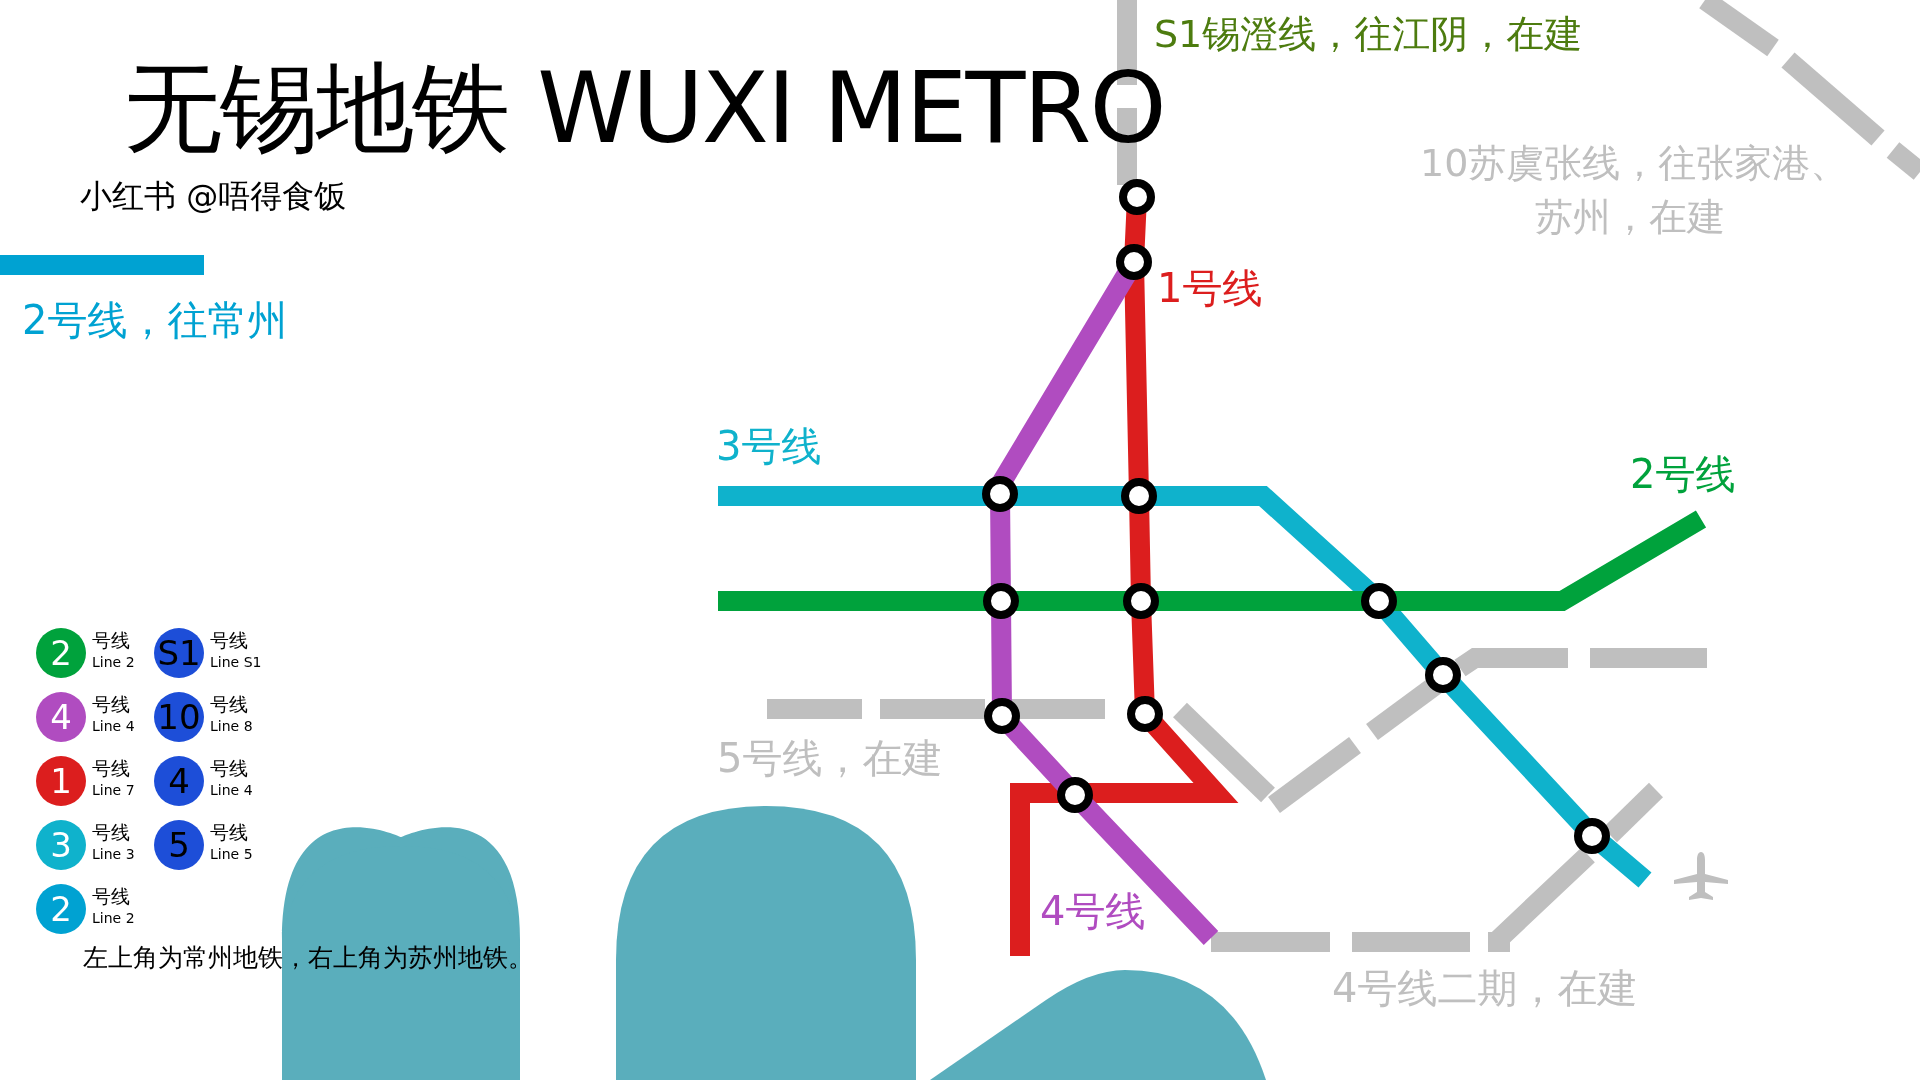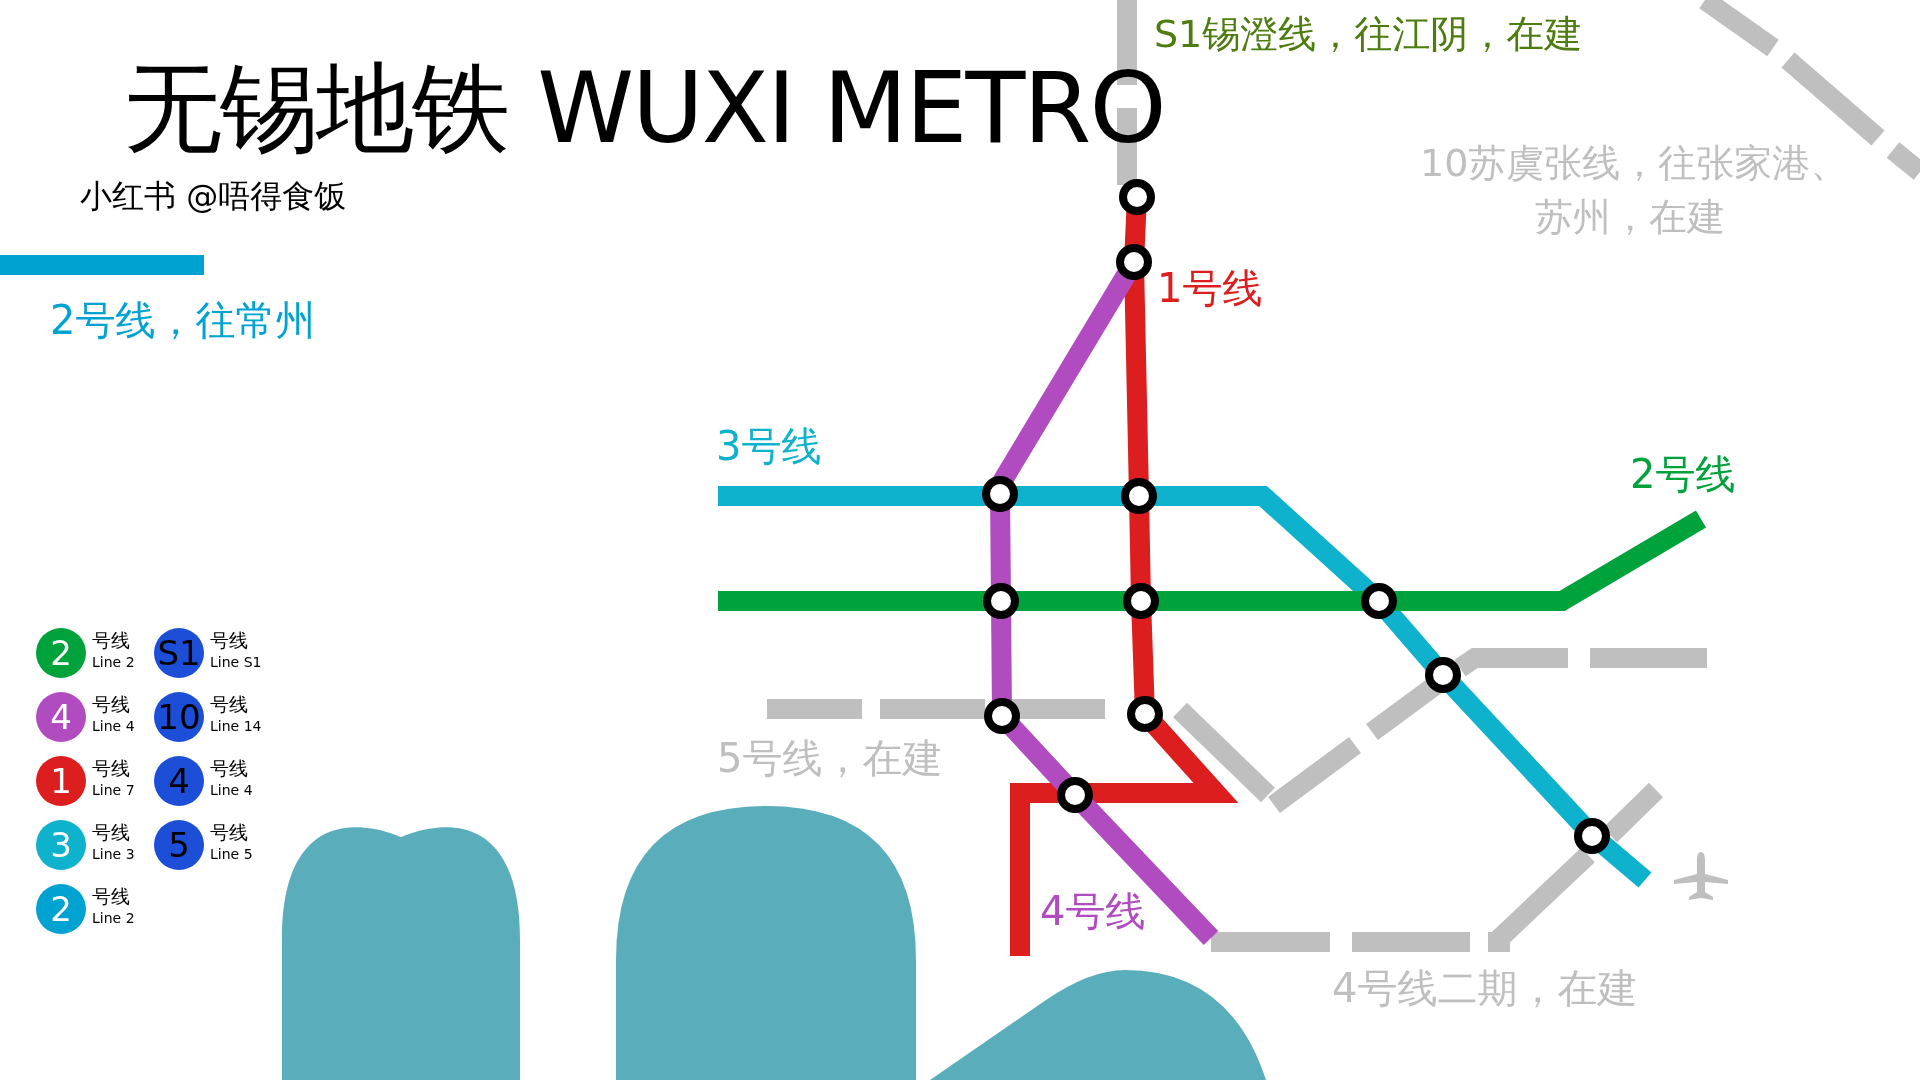--- a/index.html
+++ b/index.html
@@ -3,21 +3,21 @@
 <meta charset="utf-8">
 <style>
   html, body { margin:0; padding:0; }
   body { width:1920px; height:1080px; position:relative; overflow:hidden; background:#ffffff; font-family:"DejaVu Sans","Liberation Sans",sans-serif; }
   .abs { position:absolute; }
   #map { position:absolute; left:0; top:0; width:1920px; height:1080px; }
   .title { left:80px; top:48px; font-size:98px; line-height:120px; color:#000; white-space:nowrap; letter-spacing:-2px;margin-left:44px; }
   .subtitle { left:80px; top:168px; font-size:32px; line-height:56px; color:#000; white-space:nowrap; }
   .accent-bar { left:0; top:255px; width:204px; height:20px; background:#00a2d2; }
   .label { white-space:nowrap; line-height:1.1; }
-  .l-cz { left:22px; top:298px; font-size:40px; color:#00a2d2;margin-left:28px; }
+  .l-cz { left:22px; top:298px; font-size:40px; color:#00a2d2; }
   .l-s1 { left:1154px; top:14px; font-size:38px; color:#4d7c0f; }
   .l-10 { left:1420px; top:136px; font-size:38px; color:#bfbfbf; text-align:center; line-height:54px; width:420px; }
   .l-1 { left:1157px; top:266px; font-size:40px; color:#dc1e1e; }
   .l-3 { left:716px; top:424px; font-size:40px; color:#0fb2cc; }
   .l-2g { left:1630px; top:452px; font-size:40px; color:#00a23c; }
   .l-5 { left:717px; top:736px; font-size:40px; color:#bfbfbf; }
   .l-4 { left:1040px; top:889px; font-size:40px; color:#b04cc0; }
   .l-4b { left:1332px; top:966px; font-size:40px; color:#bfbfbf; }
   .legend { left:36px; top:628px; }
   .lg-item { position:absolute; width:140px; height:56px; }
@@ -137,28 +137,29 @@
     <div class="lg-en">Line 2</div>
   </div>
   <div class="lg-item" style="left:118px;top:0">
     <div class="lg-badge grey">S1</div>
     <div class="lg-cn">号线</div>
     <div class="lg-en">Line S1</div>
   </div>
   <div class="lg-item" style="left:118px;top:64px">
     <div class="lg-badge grey">10</div>
     <div class="lg-cn">号线</div>
-    <div class="lg-en">Line 14</div>
+    <div class="lg-en">Line 8</div>
   </div>
   <div class="lg-item" style="left:118px;top:128px">
     <div class="lg-badge grey">4</div>
     <div class="lg-cn">号线</div>
     <div class="lg-en">Line 4</div>
   </div>
   <div class="lg-item" style="left:118px;top:192px">
     <div class="lg-badge grey">5</div>
     <div class="lg-cn">号线</div>
     <div class="lg-en">Line 5</div>
   </div>
 </div>
 
 <div class="abs note">
+  <div>左上角为常州地铁，右上角为苏州地铁。</div>
 </div>
 
 </body></html>

